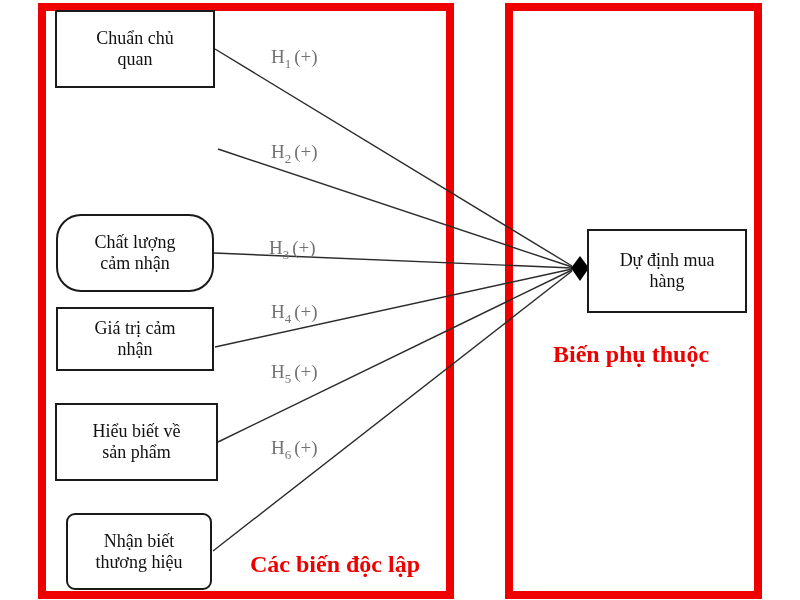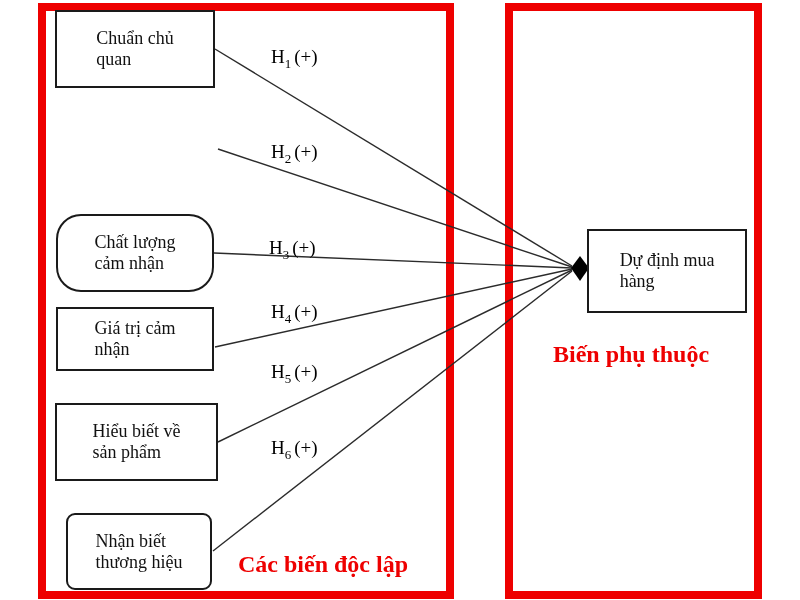--- a/index.html
+++ b/index.html
@@ -11,26 +11,26 @@
     position:relative;width:800px;height:600px;background:#ffffff;overflow:hidden;
     font-family:"Liberation Serif","DejaVu Serif",serif;color:#111;
   }
   .frame{
     position:absolute;border:8px solid var(--red);box-sizing:border-box;background:transparent;
   }
   .frame.left{left:38px;top:3px;width:416px;height:596px;}
   .frame.right{left:505px;top:3px;width:257px;height:596px;}
   .node{
     position:absolute;border:2px solid #1a1a1a;background:#fff;box-sizing:border-box;
-    display:flex;align-items:center;justify-content:center;text-align:left;
+    display:flex;align-items:center;justify-content:center;text-align:center;
     font-size:18px;line-height:21px;white-space:pre-line;padding:2px 6px;
   }
   svg.connectors{position:absolute;left:0;top:0;pointer-events:none;}
   .hyp{
-    position:absolute;font-size:19px;color:#000000;white-space:nowrap;
+    position:absolute;font-size:19px;color:#737373;white-space:nowrap;
   }
   .hyp sub{font-size:13px;line-height:0;margin-right:3px;}
   .group-label{
     position:absolute;color:var(--red);font-weight:bold;font-size:24px;white-space:nowrap;
   }
 </style>
 </head>
 <body>
 
 <div class="canvas">
@@ -67,17 +67,17 @@
   <div class="node" style="left:587px;top:229px;width:160px;height:84px;">Dự định mua
 hàng</div>
 
   <div class="hyp" style="left:271px;top:46px;"><span>H</span><sub>1</sub><span>(+)</span></div>
   <div class="hyp" style="left:271px;top:141px;"><span>H</span><sub>2</sub><span>(+)</span></div>
   <div class="hyp" style="left:269px;top:237px;"><span>H</span><sub>3</sub><span>(+)</span></div>
   <div class="hyp" style="left:271px;top:301px;"><span>H</span><sub>4</sub><span>(+)</span></div>
   <div class="hyp" style="left:271px;top:361px;"><span>H</span><sub>5</sub><span>(+)</span></div>
   <div class="hyp" style="left:271px;top:437px;"><span>H</span><sub>6</sub><span>(+)</span></div>
 
-  <div class="group-label" style="left:238px;top:551px;">Các biến độc lập</div>
+  <div class="group-label" style="left:250px;top:551px;">Các biến độc lập</div>
 
   <div class="group-label" style="left:553px;top:341px;">Biến phụ thuộc</div>
 
 </div>
 
 </body></html>

